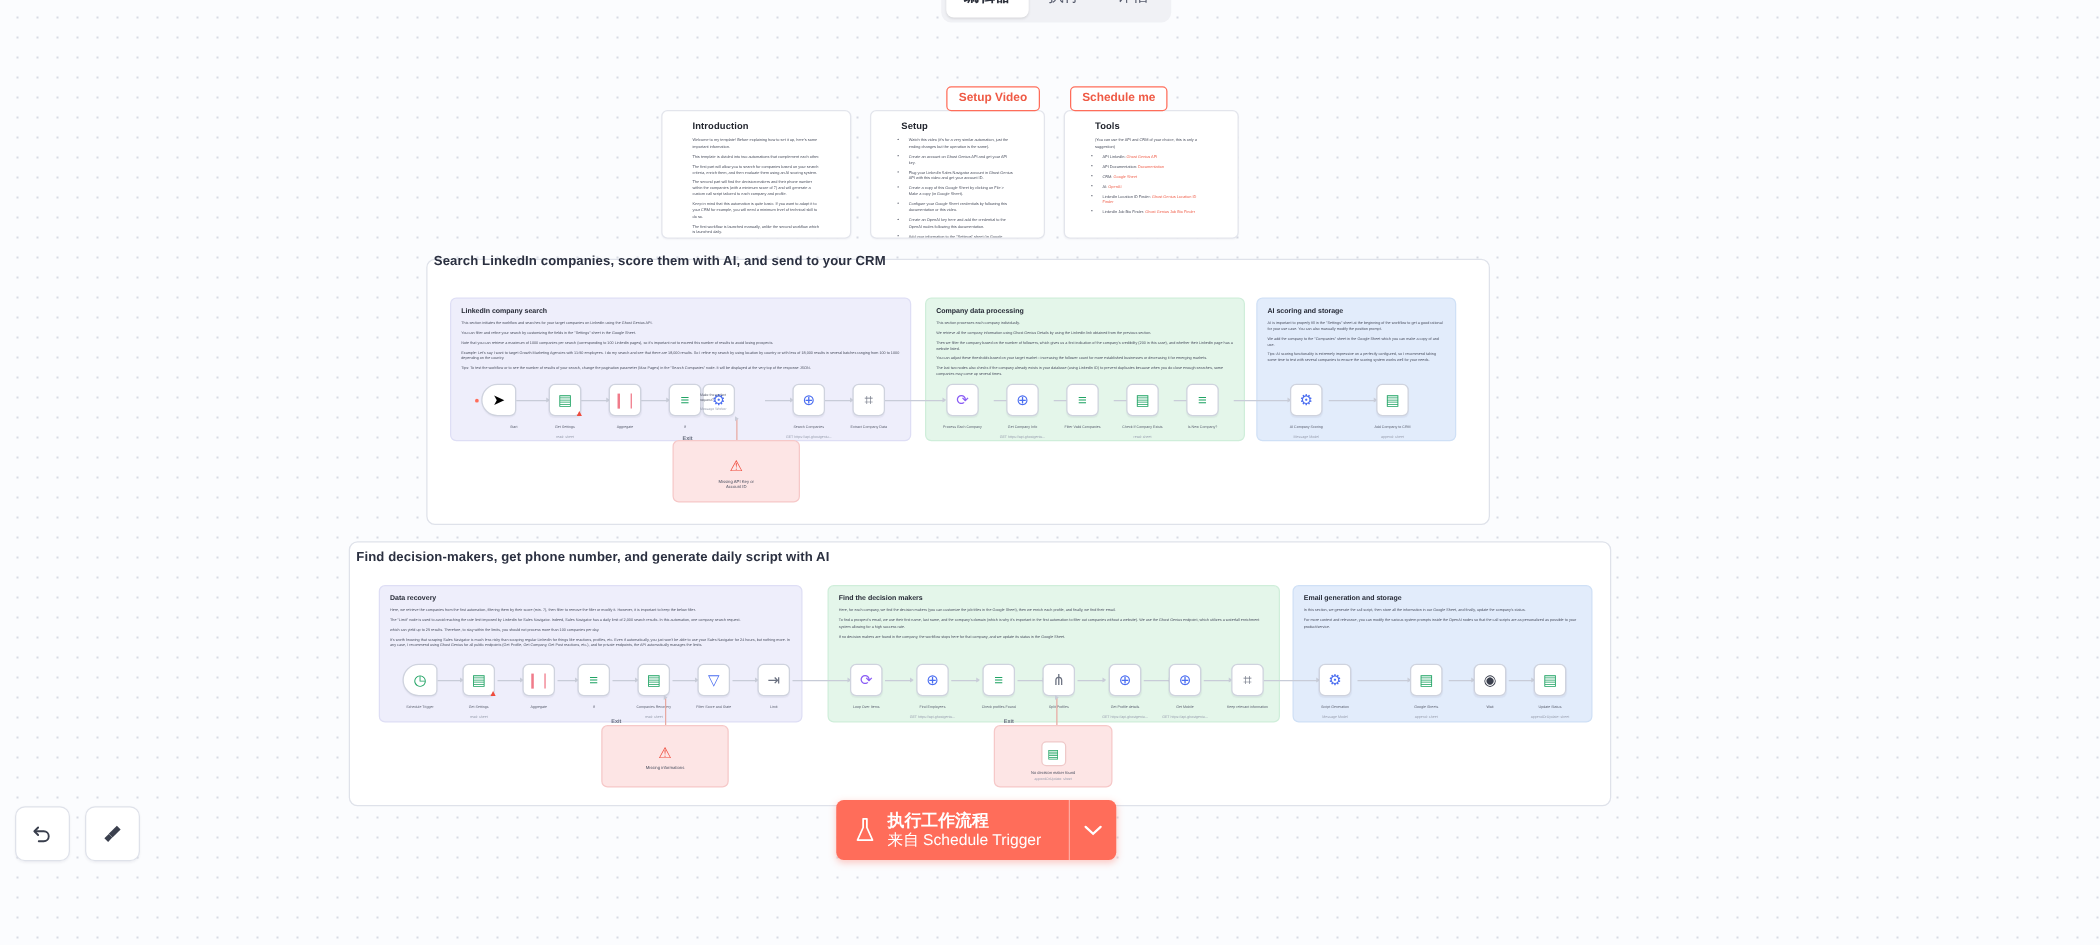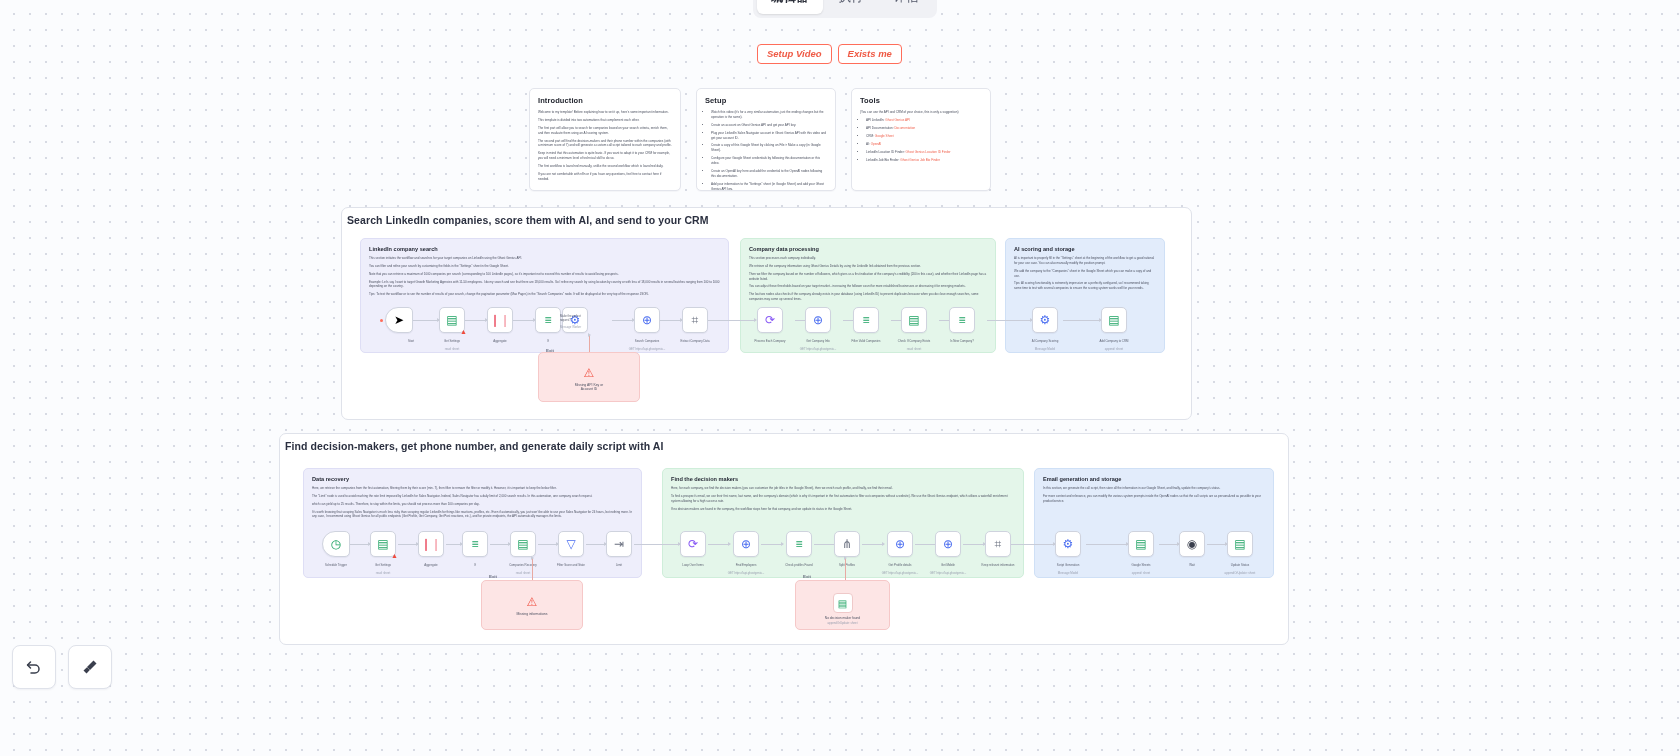--- a/index.html
+++ b/index.html
@@ -26,31 +26,31 @@
     gap: 2px; z-index: 40;
   }
   .tab {
     font-size: 12.5px; color: #555a6b; padding: 7px 14px 8px;
     border-radius: 6px; white-space: nowrap; font-weight: 600;
   }
   .tab.active { background: #fff; color: #2b2f3a; box-shadow: 0 1px 2px rgba(0,0,0,.10); }
   .tab:not(.active) { font-weight: 500; }
 
   
-  .linkrow { position: absolute; left: 757px; top: 44px; display: flex; gap: 6px; z-index: 20; font-style: italic; }
+  .linkrow { position: absolute; left: 757px; top: 69px; display: flex; gap: 24px; z-index: 20; }
   .linkbtn {
     border: 1px solid #ff6d5a; color: #ef5a45; background: #fff;
     font-size: 9.5px; font-weight: 600; padding: 4px 9px; border-radius: 4px;
     white-space: nowrap; line-height: 1.1;
   }
 
   
   .sticky {
     position: absolute; background: #fff; border: 1px solid #e3e5ec;
-    border-radius: 5px; padding: 7px 8px; overflow: hidden;
+    border-radius: 5px; padding: 7px 24px; overflow: hidden;
     box-shadow: 0 1px 1px rgba(20,25,50,.03);
   }
   .sticky h4 { font-size: 7.5px; color: #23262f; margin-bottom: 5px; font-weight: 700; letter-spacing: .1px; }
   .sticky p, .sticky li {
     font-size: 3.1px; line-height: 1.55; color: #4a4f5e;
     margin-bottom: 3.2px;
   }
   .sticky ul { padding-left: 6px; }
   .sticky li { list-style: disc; }
   .sticky .lk { color: #f0614d; }
@@ -143,21 +143,21 @@
 <div id="canvas">
 
   <div class="tabbar">
     <div class="tab active">编辑器</div>
     <div class="tab">执行</div>
     <div class="tab">评估</div>
   </div>
 
   <div class="linkrow">
     <div class="linkbtn">Setup Video</div>
-    <div class="linkbtn">Exists me</div>
+    <div class="linkbtn">Schedule me</div>
   </div>
 
   <div class="sticky" style="left:529px; top:88px; width:152px; height:103px;">
     <h4>Introduction</h4>
     <p>Welcome to my template! Before explaining how to set it up, here's some important information.</p>
     <p>This template is divided into two automations that complement each other.</p>
     <p>The first part will allow you to search for companies based on your search criteria, enrich them, and then evaluate them using an AI scoring system.</p>
     <p>The second part will find the decision-makers and their phone number within the companies (with a minimum score of 7) and will generate a custom call script tailored to each company and profile.</p>
     <p>Keep in mind that this automation is quite basic. If you want to adapt it to your CRM for example, you will need a minimum level of technical skill to do so.</p>
     <p>The first workflow is launched manually, unlike the second workflow which is launched daily.</p>
@@ -184,21 +184,21 @@
       <li>Create an account on Ghost Genius API and get your API key.</li>
       <li>Plug your LinkedIn Sales Navigator account in Ghost Genius API with this video and get your account ID.</li>
       <li>Create a copy of this Google Sheet by clicking on File &gt; Make a copy (in Google Sheet).</li>
       <li>Configure your Google Sheet credentials by following this documentation or this video.</li>
       <li>Create an OpenAI key here and add the credential to the OpenAI nodes following this documentation.</li>
       <li>Add your information to the "Settings" sheet (in Google Sheet) and add your Ghost Genius API key.</li>
     </ul>
   </div>
 
   <div class="wfgroup" style="left:341px; top:207px; width:851px; height:213px;"></div>
-  <div class="wftitle" style="left:347px; top:214px;">Search LinkedIn companies, score them with AI, and send to your CRM</div>
+  <div class="wftitle" style="left:347px; top:203px;">Search LinkedIn companies, score them with AI, and send to your CRM</div>
 
   <div class="region purple" style="left:360px; top:238px; width:369px; height:115px;">
     <h5>LinkedIn company search</h5>
     <p>This section initiates the workflow and searches for your target companies on LinkedIn using the Ghost Genius API.</p>
     <p>You can filter and refine your search by customizing the fields in the "Settings" sheet in the Google Sheet.</p>
     <p>Note that you can retrieve a maximum of 1000 companies per search (corresponding to 100 LinkedIn pages), so it's important not to exceed this number of results to avoid losing prospects.</p>
     <p>Example: Let's say I want to target Growth Marketing Agencies with 11-50 employees. I do my search and see that there are 18,000 results. So I refine my search by using location by country or with less of 18,000 results in several batches ranging from 100 to 1000 depending on the country.</p>
     <p>Tips: To test the workflow or to see the number of results of your search, change the pagination parameter (Max Pages) in the "Search Companies" node. It will be displayed at the very top of the response JSON.</p>
   </div>
 
@@ -536,20 +536,36 @@
   <div class="exitlbl" style="left:803px; top:574px;">Exit</div>
   <div class="errbox" style="left:795px; top:580px; width:95px; height:50px;">
     <div style="position:absolute; left:50%; top:12px; transform:translateX(-50%); width:20px; height:20px; background:#fff; border:1px solid #efc9c9; border-radius:4px; display:flex; align-items:center; justify-content:center;">
       <span style="font-size:10px; color:#20a464;">▤</span>
     </div>
     <div style="position:absolute; left:0; right:0; top:35px; text-align:center; font-size:3.2px; color:#4b5060;">No decision maker found</div>
     <div style="position:absolute; left:0; right:0; top:40px; text-align:center; font-size:2.8px; color:#9aa0b0;">appendOrUpdate: sheet</div>
   </div>
   <div class="conn" style="left:845px; top:558px; width:1px; height:22px; background:#e8a9a2;"></div>
 
+  <div class="execbar">
+    <div class="execmain">
+      <svg width="18" height="22" viewBox="0 0 18 22">
+        <path d="M7 2 h4 M7.5 2 v7 L3 19 h12 L10.5 9 V2" fill="none" stroke="#fff" stroke-width="1.4" stroke-linejoin="round"></path>
+      </svg>
+      <span class="execlabel">
+        <span class="l1">执行工作流程</span>
+        <span class="l2">来自 Schedule Trigger</span>
+      </span>
+    </div>
+    <div class="execchev">
+      <svg width="15" height="9" viewBox="0 0 15 9">
+        <path d="M1.5 1.5 L7.5 7 L13.5 1.5" fill="none" stroke="#fff" stroke-width="1.8" stroke-linecap="round"></path>
+      </svg>
+    </div>
+  </div>
 
   <div class="toolbtns">
     <div class="toolbtn">
       <svg width="20" height="20" viewBox="0 0 20 20">
         <path d="M6.5 5 L3.5 8 L6.5 11" fill="none" stroke="#3a3f4d" stroke-width="1.5" stroke-linecap="round" stroke-linejoin="round"></path>
         <path d="M3.8 8 H11 a4 4 0 0 1 0 8 H7" fill="none" stroke="#3a3f4d" stroke-width="1.5" stroke-linecap="round"></path>
       </svg>
     </div>
     <div class="toolbtn">
       <svg width="20" height="20" viewBox="0 0 20 20">

